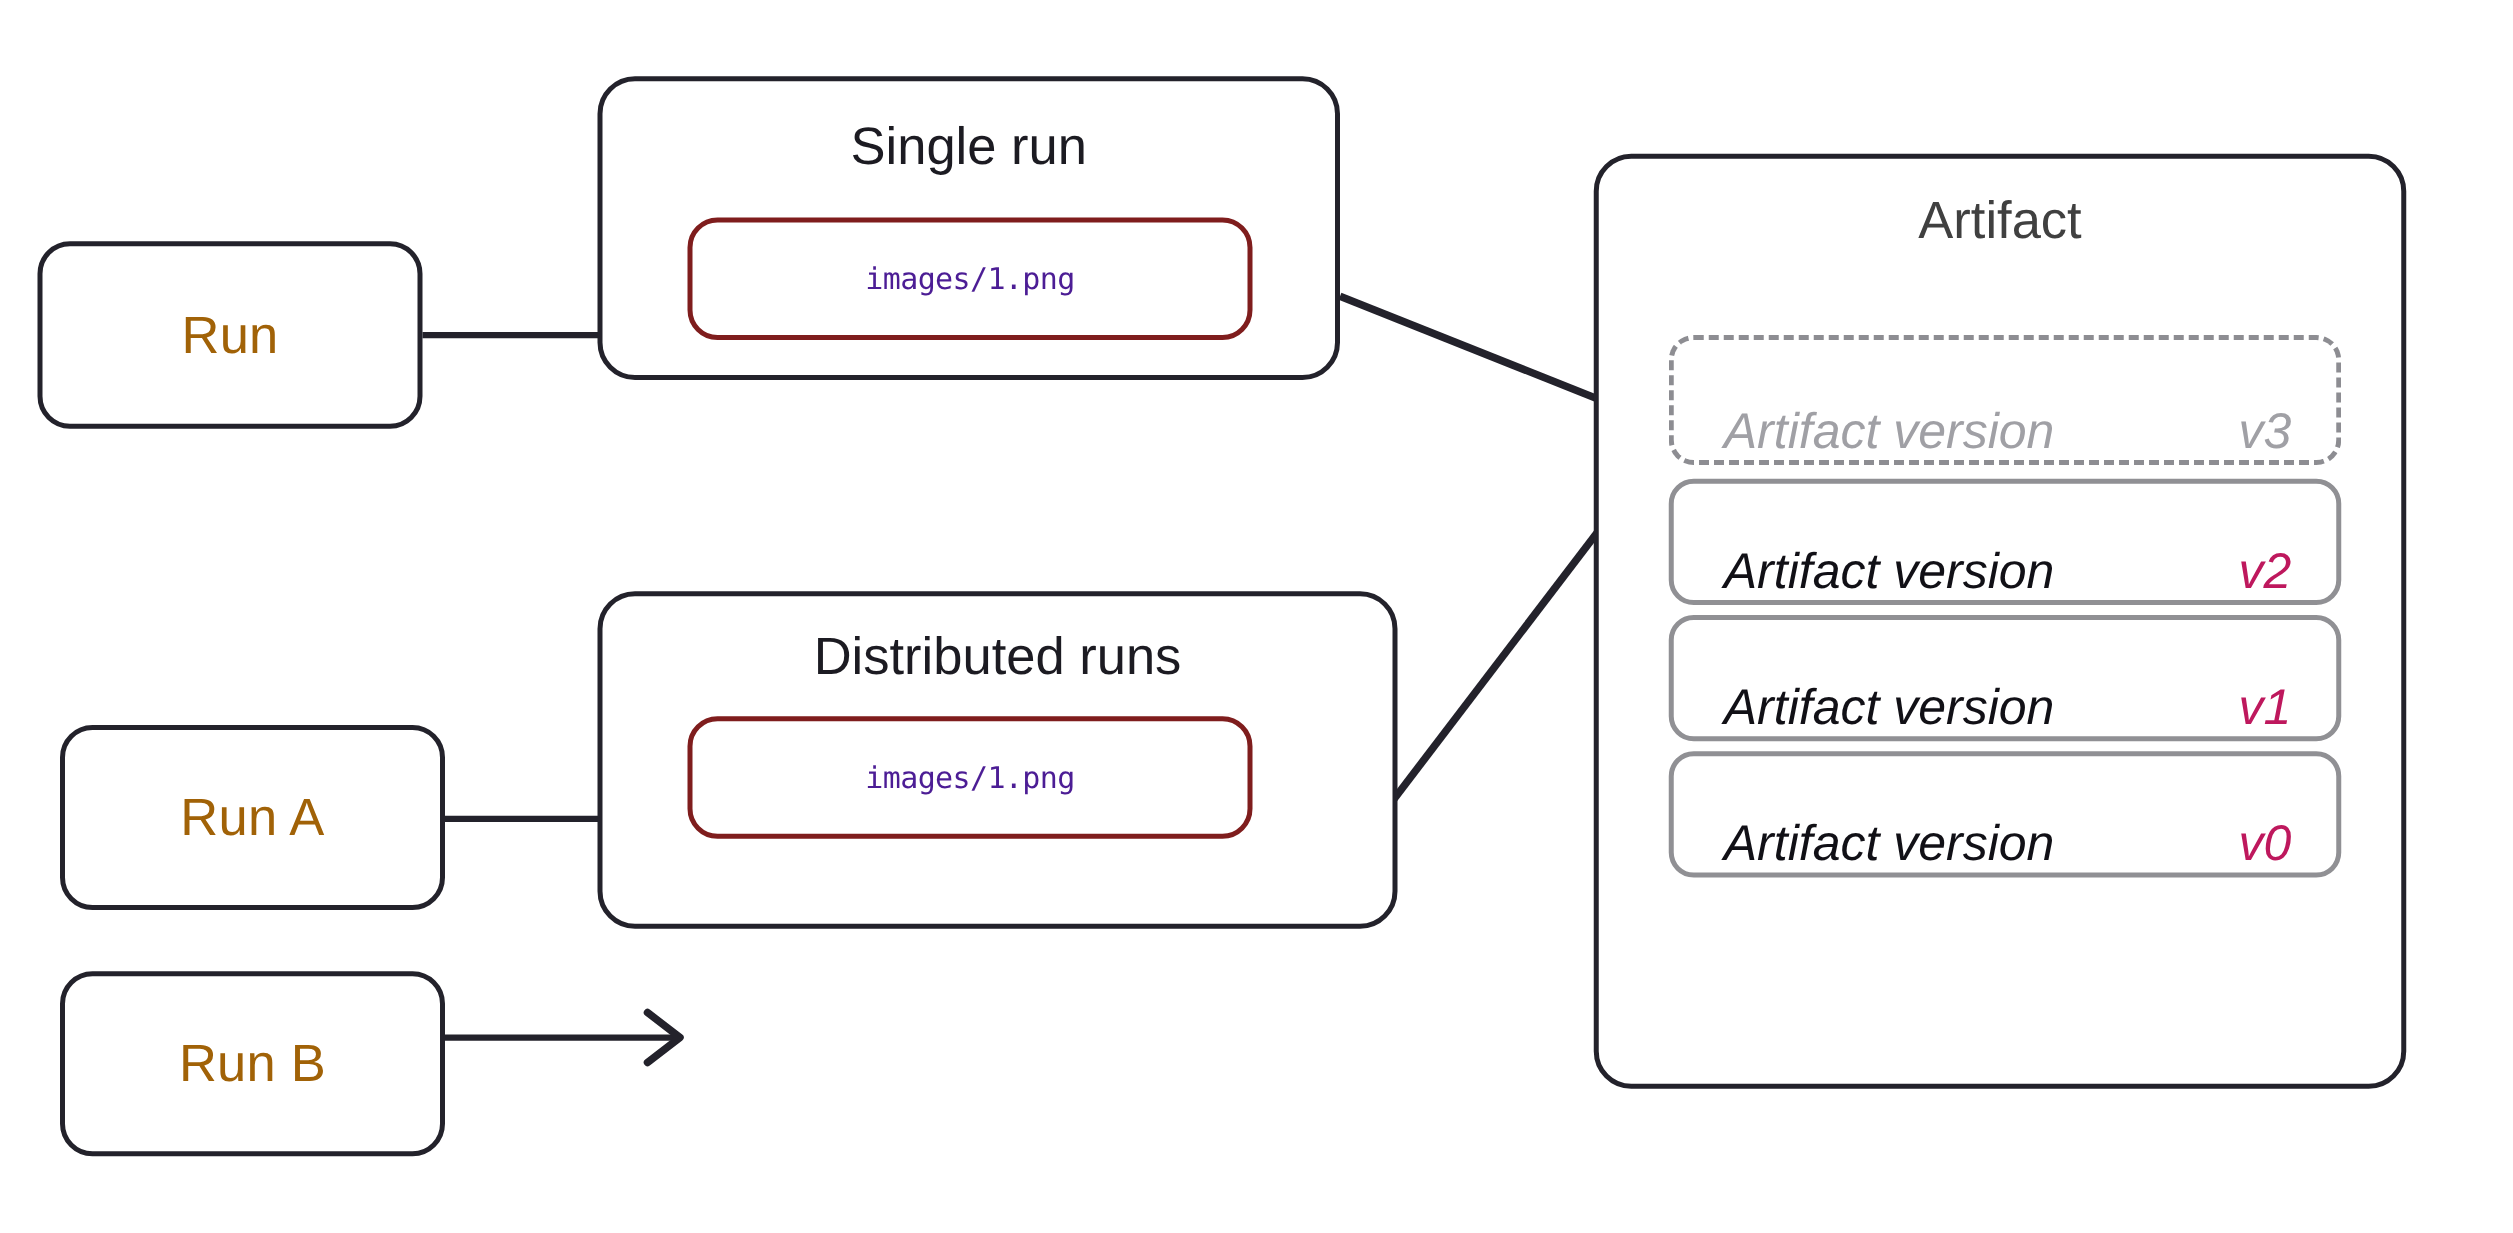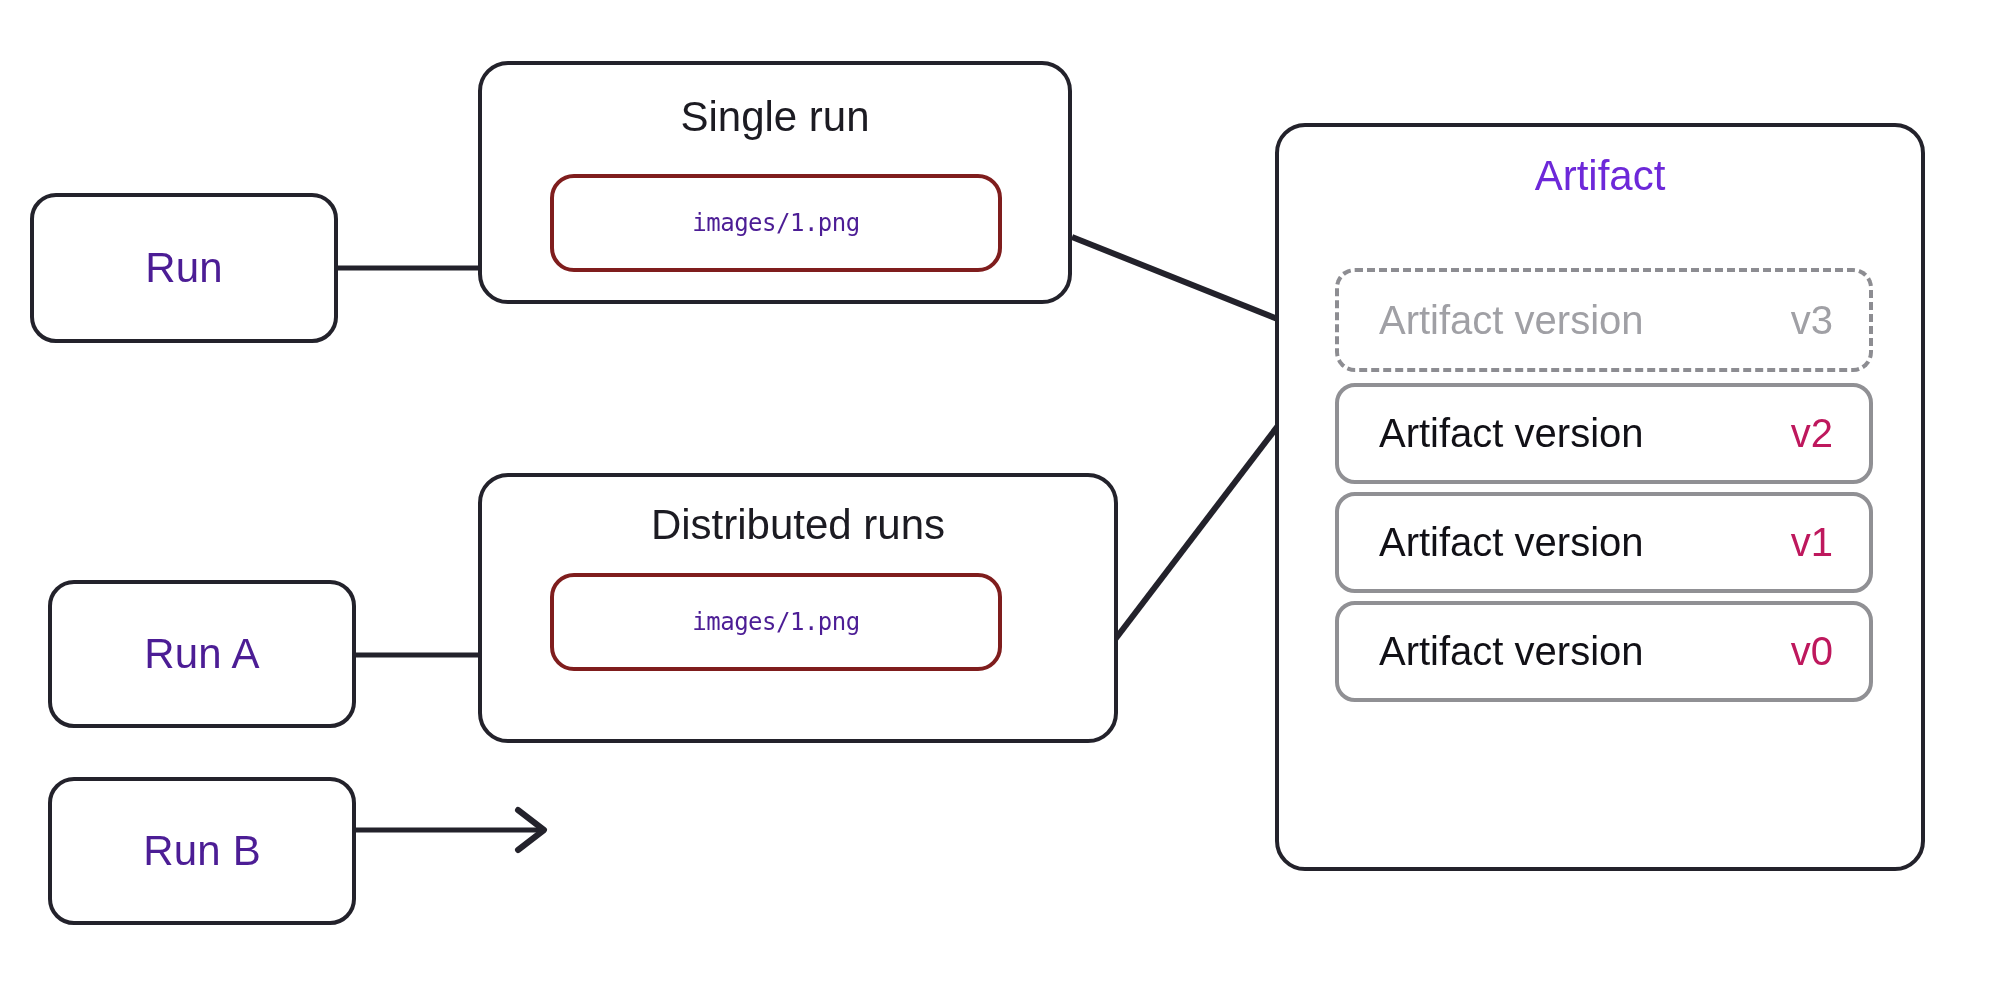--- a/index.html
+++ b/index.html
@@ -26,21 +26,21 @@
     background: #ffffff;
     display: flex;
     align-items: center;
     justify-content: center;
   }
 
   .run-box {
     border: 4px solid #23222b;
     border-radius: 26px;
     font-size: 42px;
-    color: #4c1d95;
+    color: #a16207;
     letter-spacing: 0.2px;
   }
 
   .group-box {
     border: 4px solid #23222b;
     border-radius: 30px;
     display: block;
   }
 
   .group-title {
@@ -68,31 +68,32 @@
     border-radius: 30px;
     display: block;
   }
 
   .artifact-title {
     position: absolute;
     left: 0;
     right: 0;
     text-align: center;
     font-size: 42px;
-    color: #6d28d9;
+    color: #404040;
   }
 
   .version-row {
     position: absolute;
     box-sizing: border-box;
     display: flex;
-    align-items: center;
+    align-items: flex-end;
     border-radius: 20px;
     background: #ffffff;
     padding: 0 36px 0 40px;
+    font-style: italic;
   }
   .version-row.solid {
     border: 4px solid #909094;
   }
   .version-row.dashed {
     border: 4px dashed #8d8d92;
   }
   .version-row .v-label {
     font-size: 40px;
     color: #111016;

